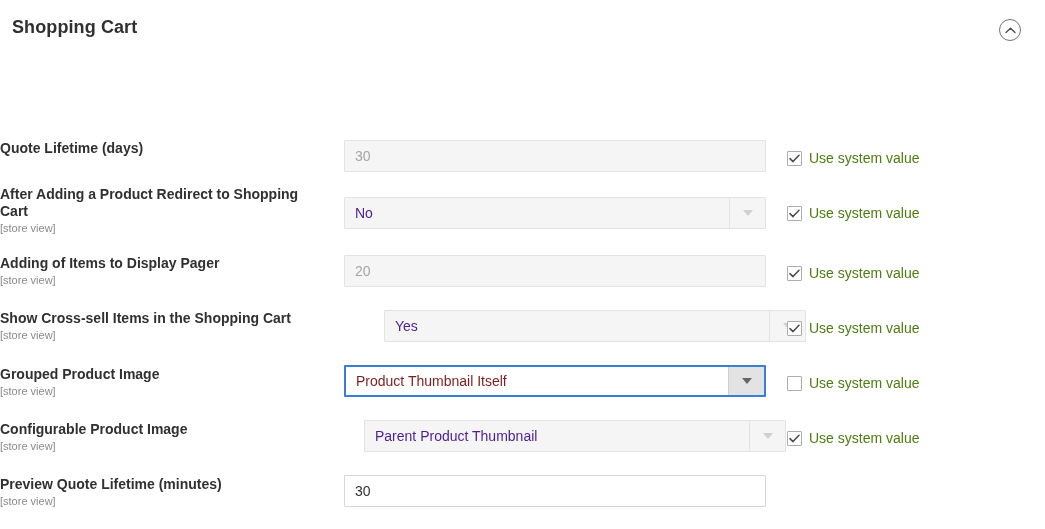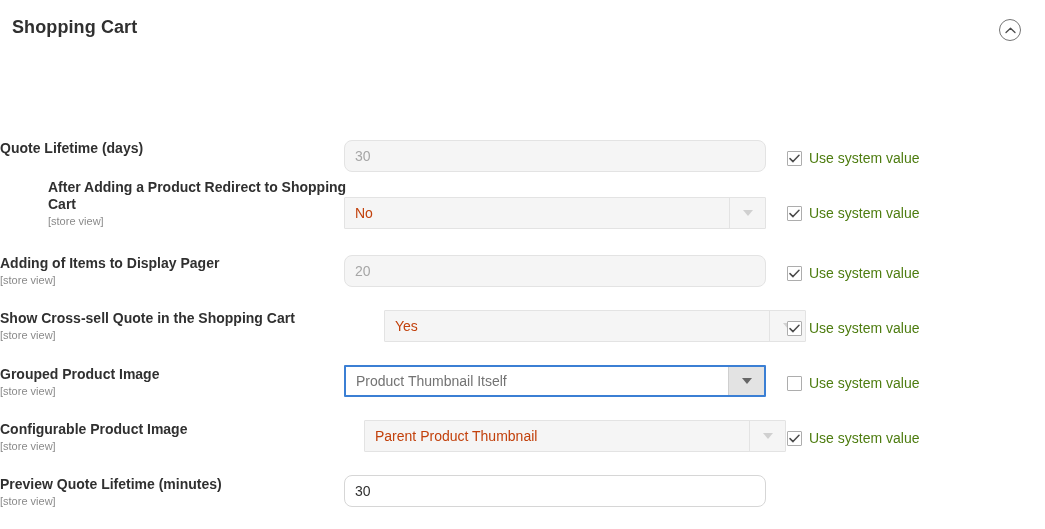--- a/index.html
+++ b/index.html
@@ -70,21 +70,21 @@
   .field-scope {
     display: block;
     font-size: 11px;
     color: #8a8a8a;
     line-height: 14px;
     margin-top: 1px;
   }
 
   
   .lbl-1  { top: 82px; }
-  .lbl-2  { top: 121px; margin-left: 48px; }
+  .lbl-2  { top: 128px; }
   .lbl-3  { top: 197px; }
   .lbl-4  { top: 252px; }
   .lbl-5  { top: 308px; }
   .lbl-6  { top: 363px; }
   .lbl-7  { top: 418px; }
 
   .control {
     position: absolute;
     left: 344px;
     width: 422px;
@@ -96,21 +96,21 @@
   .txt {
     width: 100%;
     height: 32px;
     box-sizing: border-box;
     border: 1px solid #d6d6d6;
     background: #ffffff;
     color: #303030;
     font-family: "Liberation Sans", sans-serif;
     font-size: 14px;
     padding: 0 10px;
-    border-radius: 8px;
+    border-radius: 1px;
     outline: none;
   }
   .txt.disabled {
     background: #f5f5f5;
     border-color: #e3e3e3;
     color: #a6a6a6;
   }
 
   
   .sel {
@@ -121,21 +121,21 @@
     border: 1px solid #e3e3e3;
     background: #f5f5f5;
     border-radius: 1px;
     display: flex;
     align-items: center;
   }
   .sel .sel-value {
     flex: 1;
     padding: 0 10px;
     font-size: 14px;
-    color: #c2410c;
+    color: #4c1d95;
     white-space: nowrap;
     overflow: hidden;
     text-overflow: ellipsis;
   }
   .sel .sel-arrow {
     width: 36px;
     height: 100%;
     border-left: 1px solid #e3e3e3;
     display: flex;
     align-items: center;
@@ -148,21 +148,21 @@
     border-left: 5px solid transparent;
     border-right: 5px solid transparent;
     border-top: 6px solid #d0d0d0;
   }
 
   
   .sel.active {
     border: 2px solid #3b7fd4;
     background: #ffffff;
   }
-  .sel.active .sel-value { color: #737373; }
+  .sel.active .sel-value { color: #7f1d1d; }
   .sel.active .sel-arrow {
     background: #e3e3e3;
     border-left: 1px solid #cfcfcf;
   }
   .sel.active .sel-arrow i { border-top-color: #666666; }
 
   
   .usesys {
     position: absolute;
     left: 787px;
@@ -259,21 +259,21 @@
   <div class="usesys cbx-3">
     <span class="cbx checked">
       <svg width="11" height="9" viewBox="0 0 11 9">
           <path d="M1 4.6 L4 7.6 L10 1.2" fill="none" stroke="#4a4a4a" stroke-width="1.5" stroke-linecap="round" stroke-linejoin="round"></path>
         </svg>
     </span>
     <span class="usesys-label">Use system value</span>
   </div>
 
   <div class="field-label-wrap lbl-4">
-    <span class="field-label">Show Cross-sell Quote in the Shopping Cart</span>
+    <span class="field-label">Show Cross-sell Items in the Shopping Cart</span>
     <span class="field-scope">[store view]</span>
   </div>
   <div class="control" style="top:252px;margin-left:40px;">
     <div class="sel">
       <span class="sel-value">Yes</span>
       <span class="sel-arrow">
           <i></i>
         </span>
     </div>
   </div>

